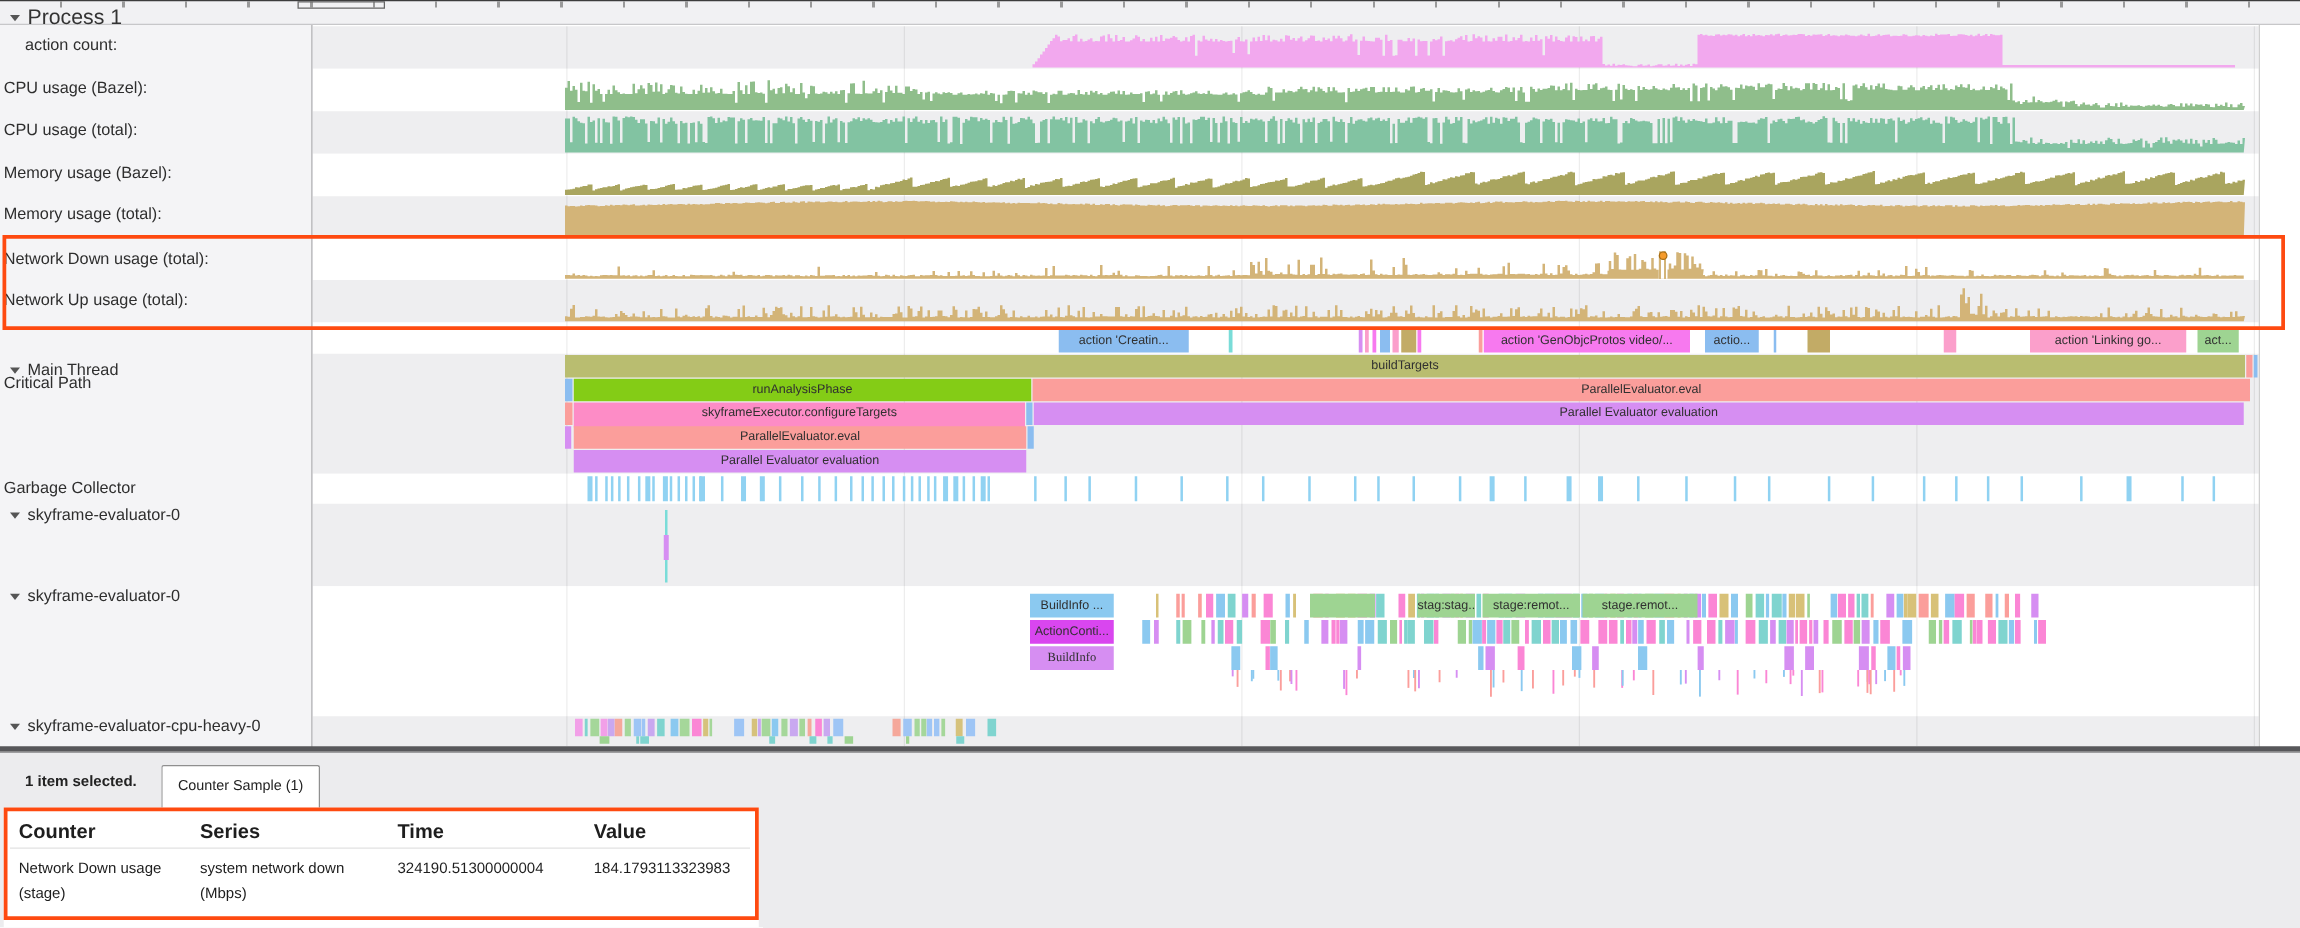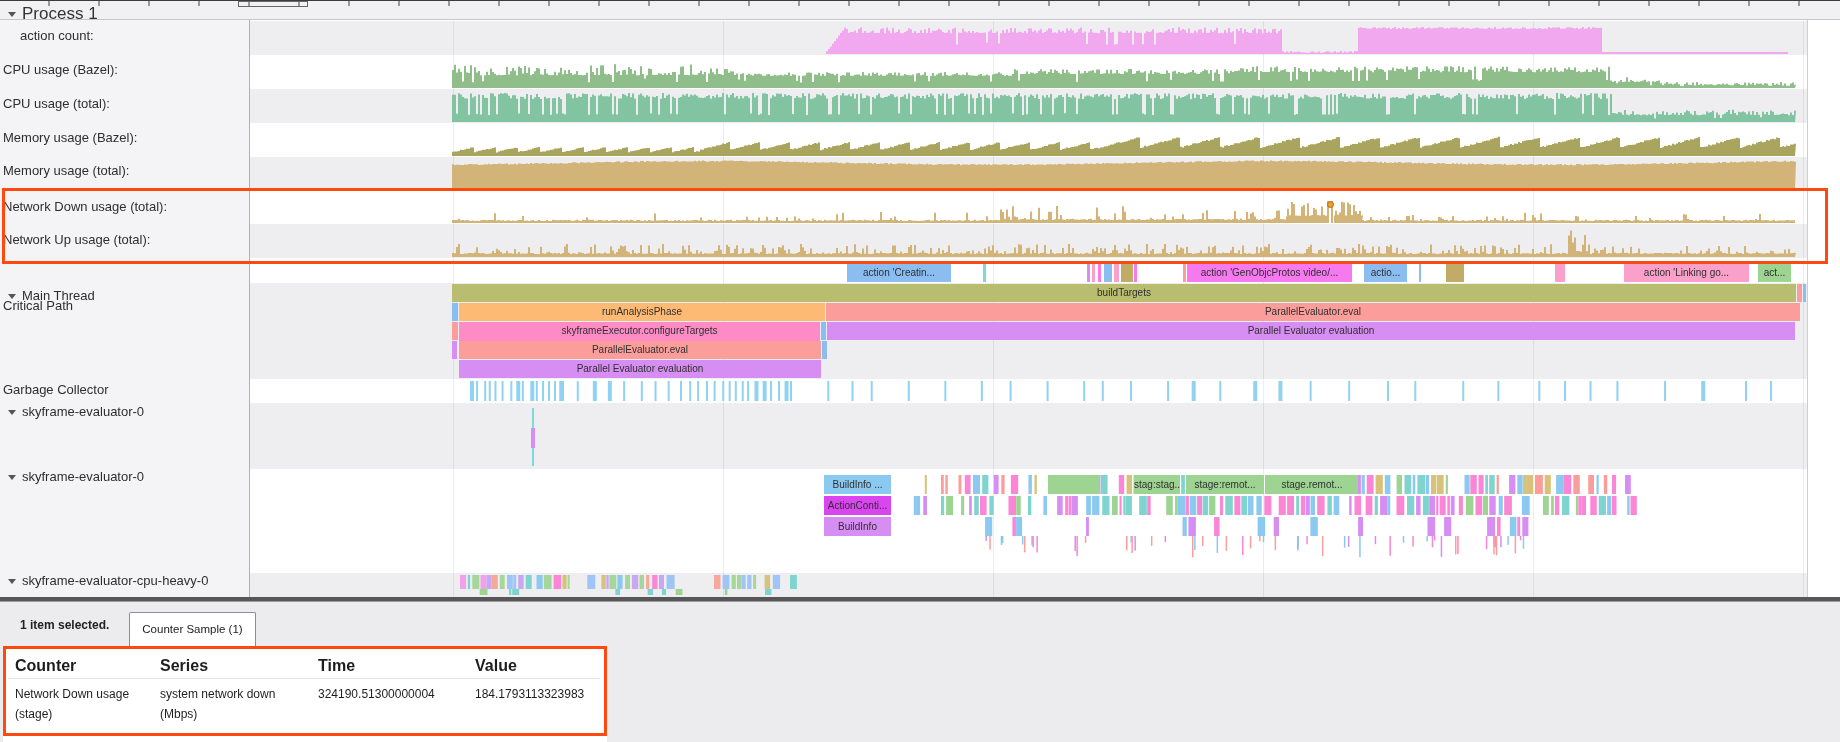--- a/index.html
+++ b/index.html
@@ -486,33 +486,33 @@
     <div class="slice" style="left: 1364px; top: 264px; width: 43px; height: 18px; line-height: 18px; background: rgb(139, 189, 240);">actio...</div>
     <div class="slice" style="left: 1419px; top: 264px; width: 2px; height: 18px; line-height: 18px; background: rgb(139, 189, 240);"></div>
     <div class="slice" style="left: 1446px; top: 264px; width: 18px; height: 18px; line-height: 18px; background: rgb(194, 171, 102);"></div>
     <div class="slice" style="left: 1555px; top: 264px; width: 10px; height: 18px; line-height: 18px; background: rgb(251, 159, 203);"></div>
     <div class="slice" style="left: 1624px; top: 264px; width: 125px; height: 18px; line-height: 18px; background: rgb(251, 159, 203);">action 'Linking go...</div>
     <div class="slice" style="left: 1758px; top: 264px; width: 33px; height: 18px; line-height: 18px; background: rgb(158, 212, 146);">act...</div>
     <div class="slice" style="left: 452px; top: 284px; width: 1344px; height: 18px; line-height: 18px; background: rgb(185, 189, 112);">buildTargets</div>
     <div class="slice" style="left: 1797px; top: 284px; width: 5px; height: 18px; line-height: 18px; background: rgb(251, 158, 155);"></div>
     <div class="slice" style="left: 1803px; top: 284px; width: 3px; height: 18px; line-height: 18px; background: rgb(139, 189, 240);"></div>
     <div class="slice" style="left: 452px; top: 303px; width: 6px; height: 18px; line-height: 18px; background: rgb(139, 189, 240);"></div>
-    <div class="slice" style="left: 459px; top: 303px; width: 366px; height: 18px; line-height: 18px; background: #fdba74;">runAnalysisPhase</div>
+    <div class="slice" style="left: 459px; top: 303px; width: 366px; height: 18px; line-height: 18px; background: #84cc16;">runAnalysisPhase</div>
     <div class="slice" style="left: 826px; top: 303px; width: 974px; height: 18px; line-height: 18px; background: rgb(251, 158, 155);">ParallelEvaluator.eval</div>
     <div class="slice" style="left: 452px; top: 322px; width: 6px; height: 18px; line-height: 18px; background: rgb(251, 158, 155);"></div>
     <div class="slice" style="left: 459px; top: 322px; width: 361px; height: 20px; line-height: 18px; background: rgb(253, 140, 198);">skyframeExecutor.configureTargets</div>
     <div class="slice" style="left: 821px; top: 322px; width: 5px; height: 18px; line-height: 18px; background: rgb(139, 189, 240);"></div>
     <div class="slice" style="left: 827px; top: 322px; width: 968px; height: 18px; line-height: 18px; background: rgb(214, 142, 242);">Parallel Evaluator evaluation</div>
     <div class="slice" style="left: 452px; top: 341px; width: 5px; height: 18px; line-height: 18px; background: rgb(214, 142, 242);"></div>
     <div class="slice" style="left: 459px; top: 341px; width: 362px; height: 18px; line-height: 18px; background: rgb(251, 158, 155);">ParallelEvaluator.eval</div>
     <div class="slice" style="left: 822px; top: 341px; width: 5px; height: 18px; line-height: 18px; background: rgb(139, 189, 240);"></div>
     <div class="slice" style="left: 459px; top: 360px; width: 362px; height: 18px; line-height: 18px; background: rgb(214, 142, 242);">Parallel Evaluator evaluation</div>
     <div class="slice" style="left: 824px; top: 475px; width: 67px; height: 19px; line-height: 19px; background: rgb(139, 201, 240);">BuildInfo ...</div>
     <div class="slice" style="left: 824px; top: 496px; width: 67px; height: 19px; line-height: 19px; background: #d946ef;">ActionConti...</div>
-    <div class="slice" style="left: 824px; top: 517px; width: 67px; height: 19px; line-height: 19px; background: rgb(214, 142, 242);">BuildInfo</div>
+    <div class="slice" style="left: 824px; top: 517px; width: 67px; height: 19px; line-height: 19px; background: rgb(214, 142, 242); font-family: Liberation Serif, serif;">BuildInfo</div>
     <div class="slice" style="left: 1048px; top: 475px; width: 52px; height: 19px; line-height: 19px; background: rgb(158, 212, 146);"></div>
     <div class="slice" style="left: 1134px; top: 475px; width: 46px; height: 19px; line-height: 19px; background: rgb(158, 212, 146);">stag:stag...</div>
     <div class="slice" style="left: 1186px; top: 475px; width: 78px; height: 19px; line-height: 19px; background: rgb(158, 212, 146);">stage:remot...</div>
     <div class="slice" style="left: 1266px; top: 475px; width: 92px; height: 19px; line-height: 19px; background: rgb(158, 212, 146);">stage.remot...</div>
   </div>
 
 <div id="sel-col" style="left: 1327px; top: 201px; width: 7px; height: 22px;"></div>
 <div id="sel-dot" style="left: 1327px; top: 201px;"></div>
 <div id="annotations">
     <div class="annotation" style="left: 2px; top: 188px; width: 1826px; height: 76px;"></div>

